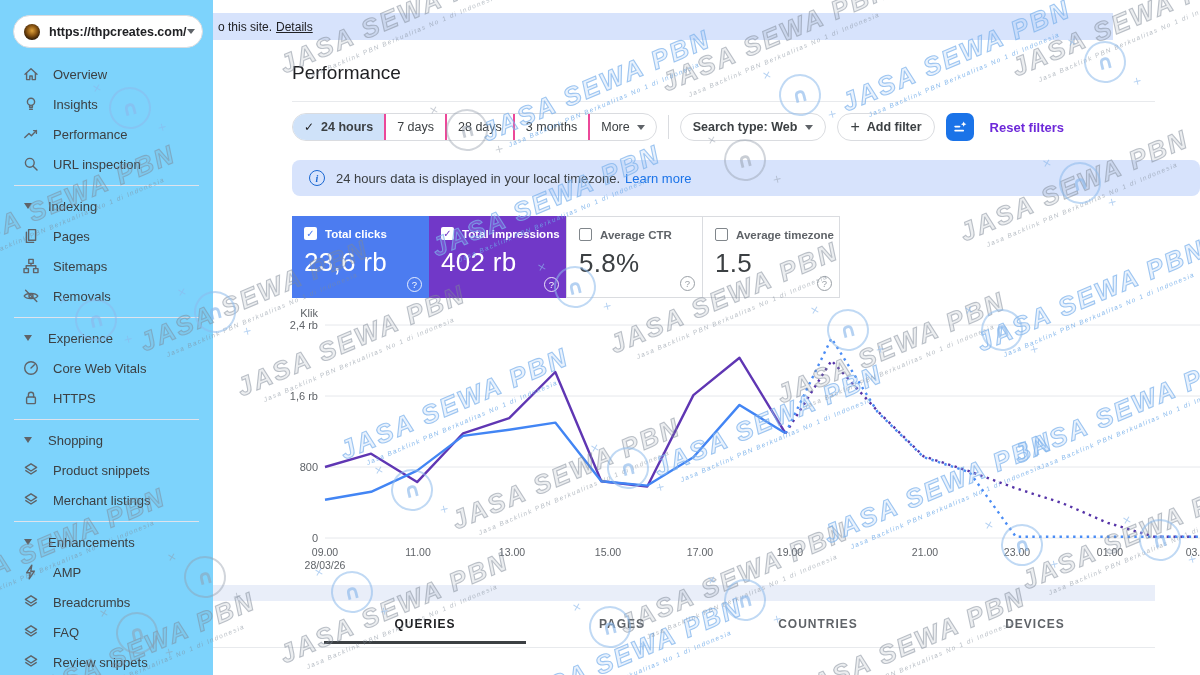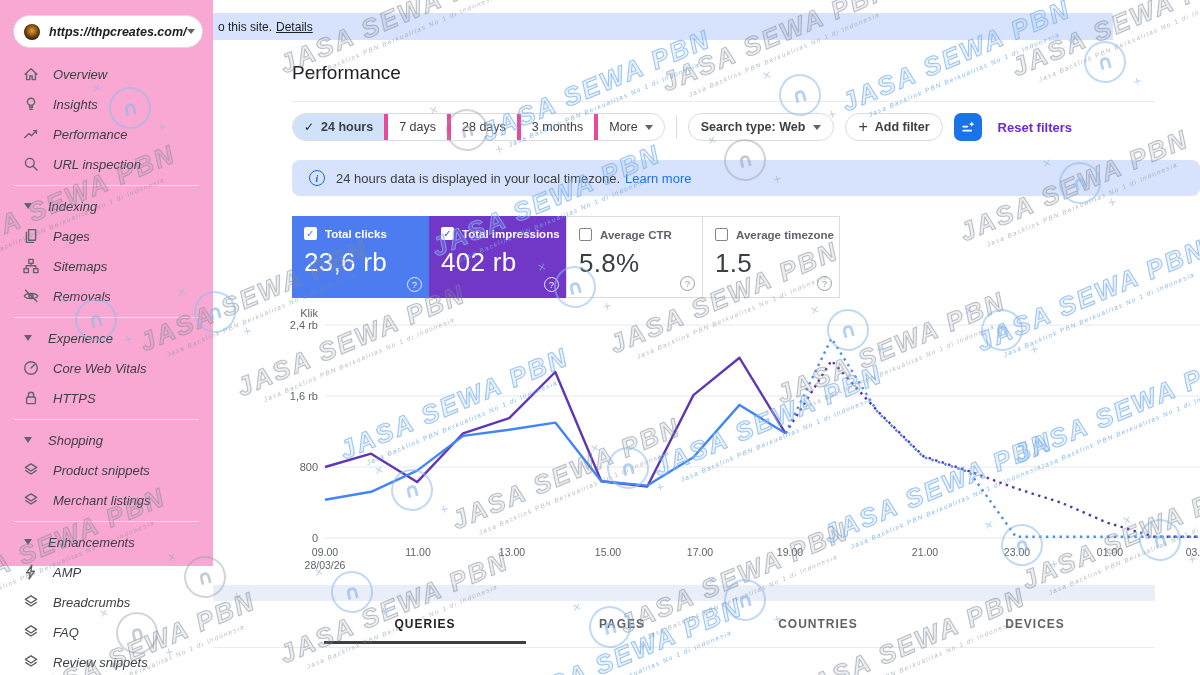--- a/index.html
+++ b/index.html
@@ -1,21 +1,21 @@
 <!DOCTYPE html>
 <html><head>
 <meta charset="utf-8">
 <style>
   html,body{margin:0;padding:0;}
   *{box-sizing:border-box;}
   .stage{position:relative;width:1200px;height:675px;overflow:hidden;background:#fff;
          font-family:"Liberation Sans","DejaVu Sans",sans-serif;color:#202124;}
 
   
-  .sidebar{position:absolute;left:0;top:0;width:213px;height:566px;background:#f9a8d4;z-index:2;font-style:italic;}
+  .sidebar{position:absolute;left:0;top:0;width:213px;height:675px;background:#7dd3fc;z-index:2;}
   .prop{position:absolute;left:13px;top:15px;width:190px;height:33px;background:#fff;
         border:1px solid #dadce0;border-radius:17px;display:flex;align-items:center;padding:0 10px;cursor:pointer;}
   .prop-icon{width:16px;height:16px;border-radius:50%;flex:0 0 16px;
         background:radial-gradient(circle at 50% 42%,#e0a33c 0%,#8a5512 40%,#241304 78%);}
   .prop-url{font-size:12.5px;font-weight:700;color:#202124;margin-left:9px;white-space:nowrap;}
   .caret{width:0;height:0;border-left:4px solid transparent;border-right:4px solid transparent;
          border-top:5px solid #5f6368;margin-left:auto;}
   .nav{position:absolute;left:0;top:59px;width:213px;}
   .navrow{height:30px;display:flex;align-items:center;padding-left:22px;cursor:pointer;}
   .navrow .ic{width:18px;height:18px;flex:0 0 18px;display:flex;align-items:center;justify-content:center;}
@@ -29,21 +29,21 @@
   .main{position:absolute;left:213px;top:0;width:942px;height:675px;background:#fff;}
   .top-strip{position:absolute;left:0;top:13px;width:900px;height:27px;background:#d7e3fc;
              display:flex;align-items:center;padding-left:5px;font-size:12px;color:#202124;}
   .top-strip a{color:#202124;text-decoration:underline;margin-left:4px;cursor:pointer;}
   .page-title{position:absolute;left:79px;top:62px;font-size:19px;font-weight:400;color:#202124;margin:0;}
   .title-divider{position:absolute;left:79px;right:0;top:101px;height:1px;background:#e8eaed;}
 
   .filter-row{position:absolute;left:79px;top:113px;right:0;height:28px;display:flex;align-items:center;gap:11px;}
   .seg{display:inline-flex;height:28px;border:1px solid #dadce0;border-radius:14px;overflow:hidden;background:#fff;}
   .segitem{display:flex;align-items:center;padding:0 11px;font-size:12.5px;color:#3c4043;
-           border-left:4px solid #ec4899;cursor:pointer;white-space:nowrap;}
+           border-left:2px solid #ec4899;cursor:pointer;white-space:nowrap;}
   .segitem:first-child{border-left:none;}
   .segitem.sel{background:#cfe2f9;font-weight:700;}
   .segitem .chk{font-size:12px;margin-right:7px;color:#202124;}
   .segitem .caret{margin-left:7px;}
   .vsep{width:1px;height:24px;background:#dadce0;}
   .pill{display:flex;align-items:center;height:28px;border:1px solid #dadce0;border-radius:14px;
         background:#fff;padding:0 12px;font-size:12.5px;font-weight:700;color:#3c4043;cursor:pointer;
         font-family:inherit;white-space:nowrap;}
   .pill .caret{margin-left:8px;}
   .pill .plus{font-size:16px;font-weight:400;margin-right:7px;color:#3c4043;}

